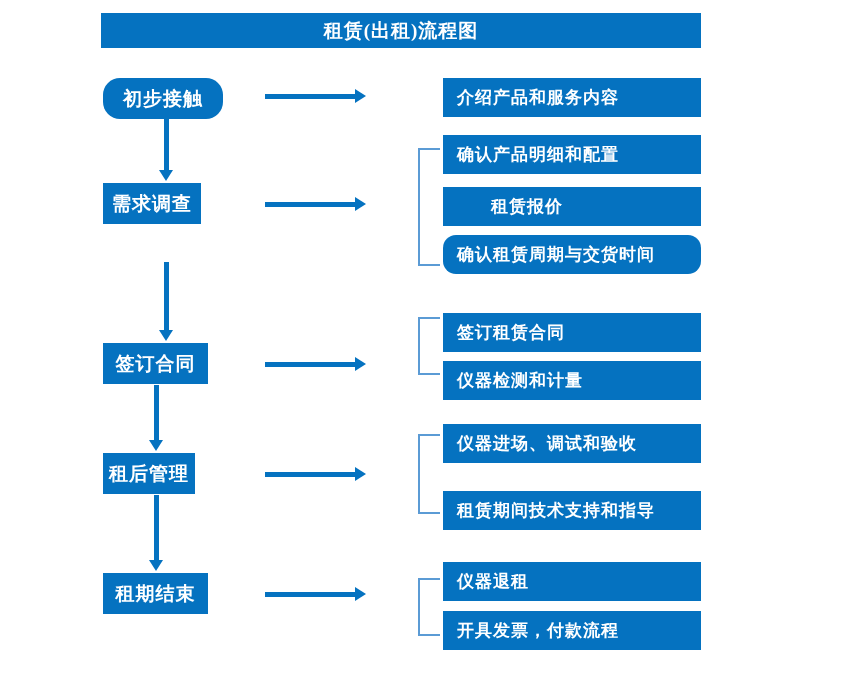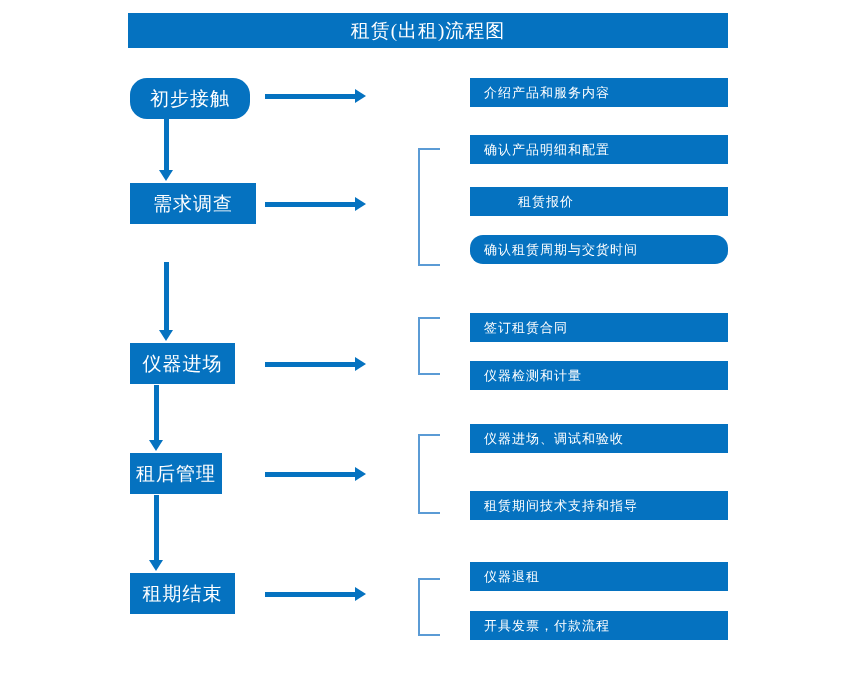--- a/index.html
+++ b/index.html
@@ -9,42 +9,41 @@
     font-family:"Liberation Serif","DejaVu Serif",serif;
     position:relative;
     overflow:hidden;
   }
   #canvas{position:absolute;left:0;top:0;width:844px;height:688px;}
 
   .box{
     position:absolute;
     background:#0572c0;
     color:#ffffff;
-    font-weight:normal;
+    font-weight:bold;
     display:flex;
     align-items:center;
     box-sizing:border-box;
     letter-spacing:1px;
     white-space:nowrap;
-    margin-left:27px;
   }
   .title-bar{
     left:101px;top:13px;width:600px;height:35px;
     justify-content:center;
     font-size:19px;
   }
   .left-box{
     height:41px;
     justify-content:center;
     font-size:19px;
   }
   .right-box{
-    left:443px;width:258px;height:29px;
+    left:443px;width:258px;height:39px;
     padding-left:14px;
-    font-size:13px;
+    font-size:17px;
   }
 
   
   .h-arrow{position:absolute;height:14px;}
   .h-arrow .shaft{
     position:absolute;left:0;top:5px;height:5px;width:calc(100% - 11px);
     background:#0572c0;
   }
   .h-arrow .head{
     position:absolute;right:0;top:0;
@@ -79,23 +78,23 @@
 </style>
 </head>
 <body>
 
 <div id="canvas">
 
   <div class="box title-bar">租赁(出租)流程图</div>
 
   <div class="box left-box" style="left:103px;top:78px;width:120px;border-radius:17px;">初步接触</div>
 
-  <div class="box left-box" style="left:103px;top:183px;width:126px;">需求调查</div>
+  <div class="box left-box" style="left:103px;top:183px;width:98px;">需求调查</div>
 
-  <div class="box left-box" style="left:103px;top:343px;width:105px;">仪器进场</div>
+  <div class="box left-box" style="left:103px;top:343px;width:105px;">签订合同</div>
 
   <div class="box left-box" style="left:103px;top:453px;width:92px;">租后管理</div>
 
   <div class="box left-box" style="left:103px;top:573px;width:105px;">租期结束</div>
 
   <div class="v-arrow" style="left:159px;top:119px;height:62px;">
     <div class="shaft"></div>
       <div class="head"></div>
   </div>
 

